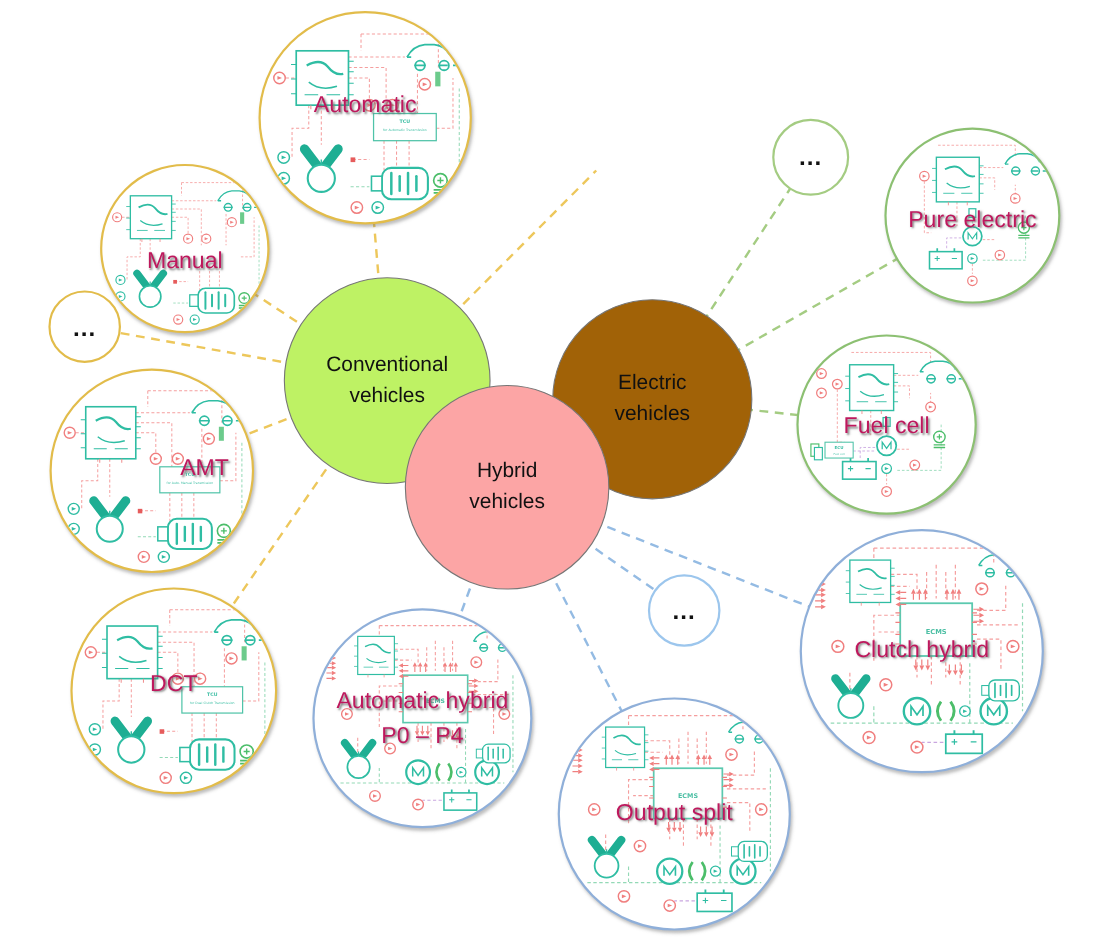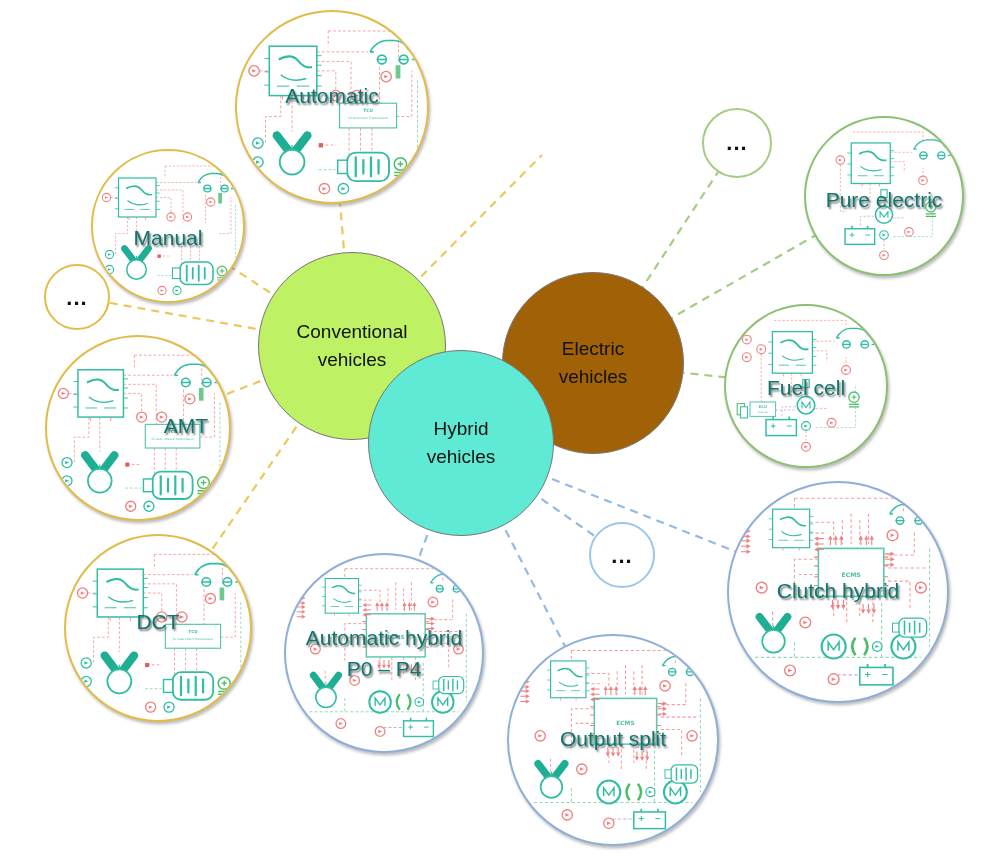--- a/index.html
+++ b/index.html
@@ -17,26 +17,26 @@
   .sat{background:#fff;overflow:hidden;box-shadow:1.5px 2.5px 3px rgba(110,110,110,.45);z-index:1;}
   .ring-y{border:2.5px solid #E2BC4A;}
   .ring-g{border:2.5px solid #8CC072;}
   .ring-b{border:2.5px solid #8FAFD9;}
   .ring-g-light{border:2px solid #A4CC82;}
   .ring-b-light{border:2px solid #9CC6ED;}
   .hub{display:flex;align-items:center;justify-content:center;text-align:center;
        border:1.3px solid #767676;}
   .hub-conv{background:#bef264;z-index:2;}
   .hub-elec{background:#a16207;z-index:3;}
-  .hub-hyb{background:#5eead4;z-index:4;}
+  .hub-hyb{background:#fca5a5;z-index:4;}
   .hub-label{width:150px;font-size:19px;line-height:1.45;color:#111;}
 
   .mini{position:absolute;left:0;top:0;width:100%;height:100%;}
   .node-label{position:absolute;left:0;width:100%;text-align:center;font-size:21px;
-      color:#0f766e;text-shadow:1.5px 1.5px 2px rgba(110,110,110,.9);z-index:2;line-height:1.5;}
+      color:#be185d;text-shadow:1.5px 1.5px 2px rgba(110,110,110,.9);z-index:2;line-height:1.5;}
   .ellipsis-label{position:absolute;left:0;width:100%;text-align:center;top:30%;
       font-size:22px;font-weight:700;letter-spacing:1px;color:#111;}
 
   .tcu-rect,.ecu-rect{fill:#fff;stroke:#4FC3A8;stroke-width:1.2;}
   .t-tcu{font-family:"DejaVu Sans",sans-serif;font-size:4.6px;font-weight:bold;fill:#3FBFA5;text-anchor:middle;}
   .t-tcu-sub{font-family:"DejaVu Sans",sans-serif;font-size:3.1px;fill:#3FBFA5;text-anchor:middle;}
   .t-ecms{font-family:"DejaVu Sans",sans-serif;font-size:5.6px;font-weight:bold;fill:#4CBFA4;text-anchor:middle;}
   .t-ecu{font-family:"DejaVu Sans",sans-serif;font-size:4.6px;font-weight:bold;fill:#3FBFA5;text-anchor:middle;}
 </style>
 </head>

